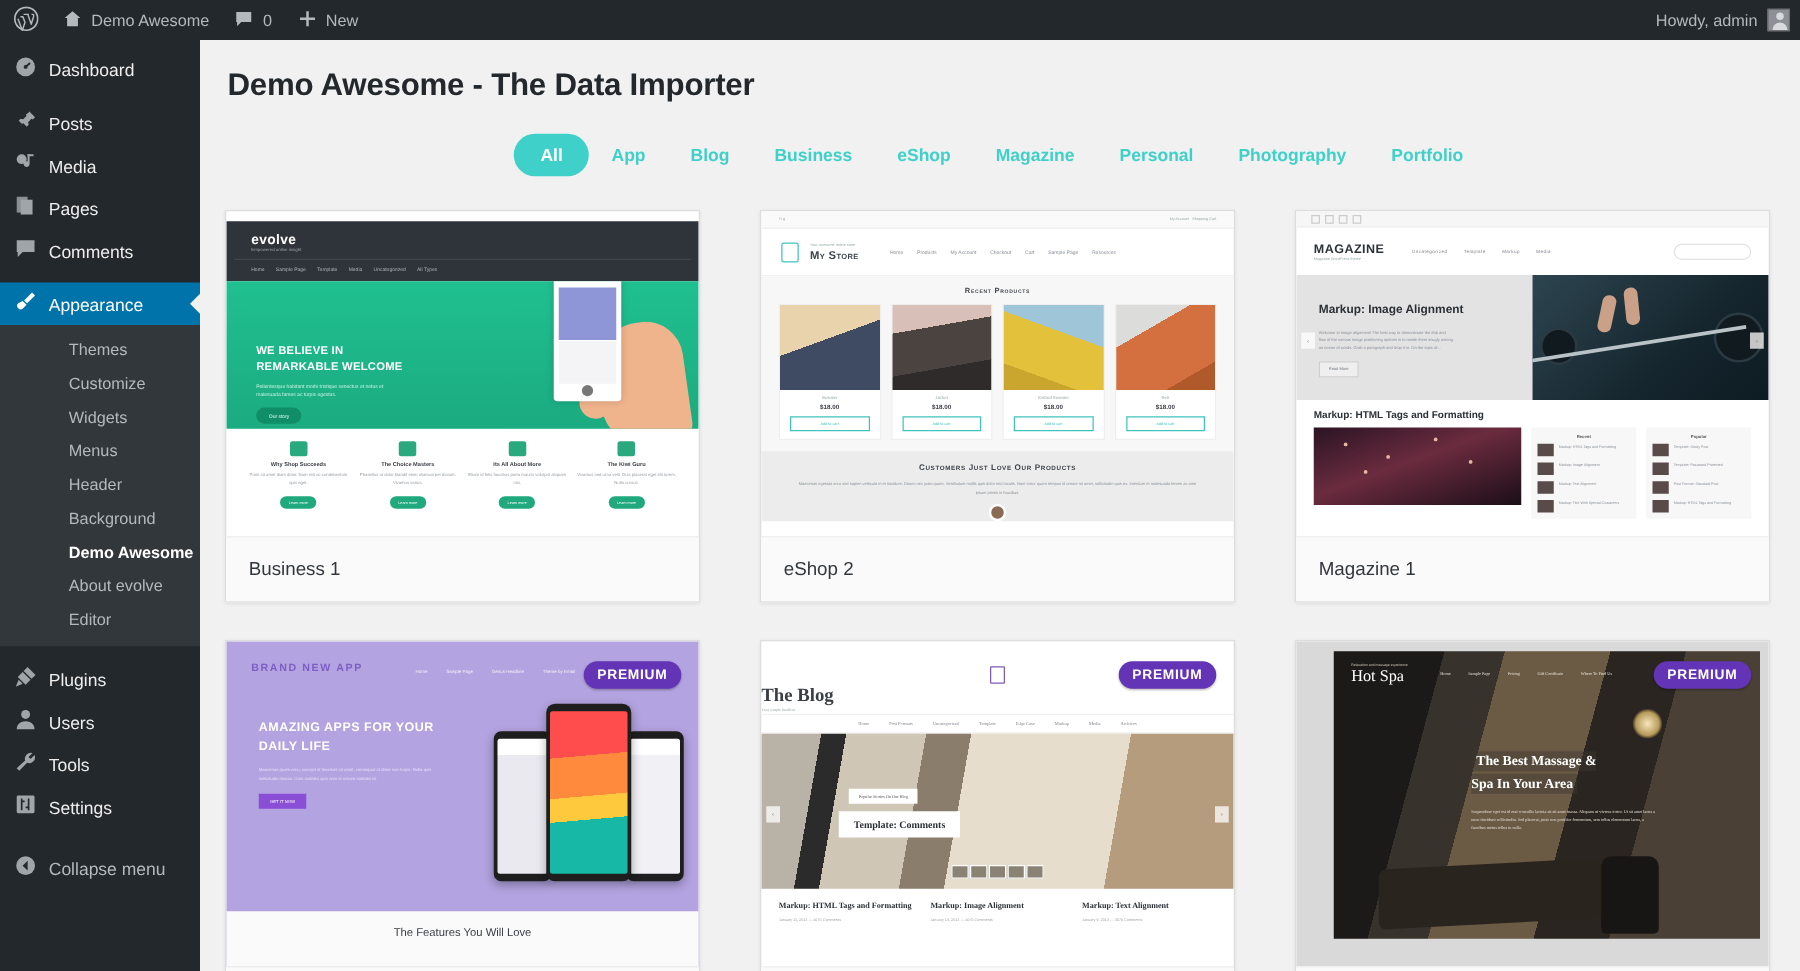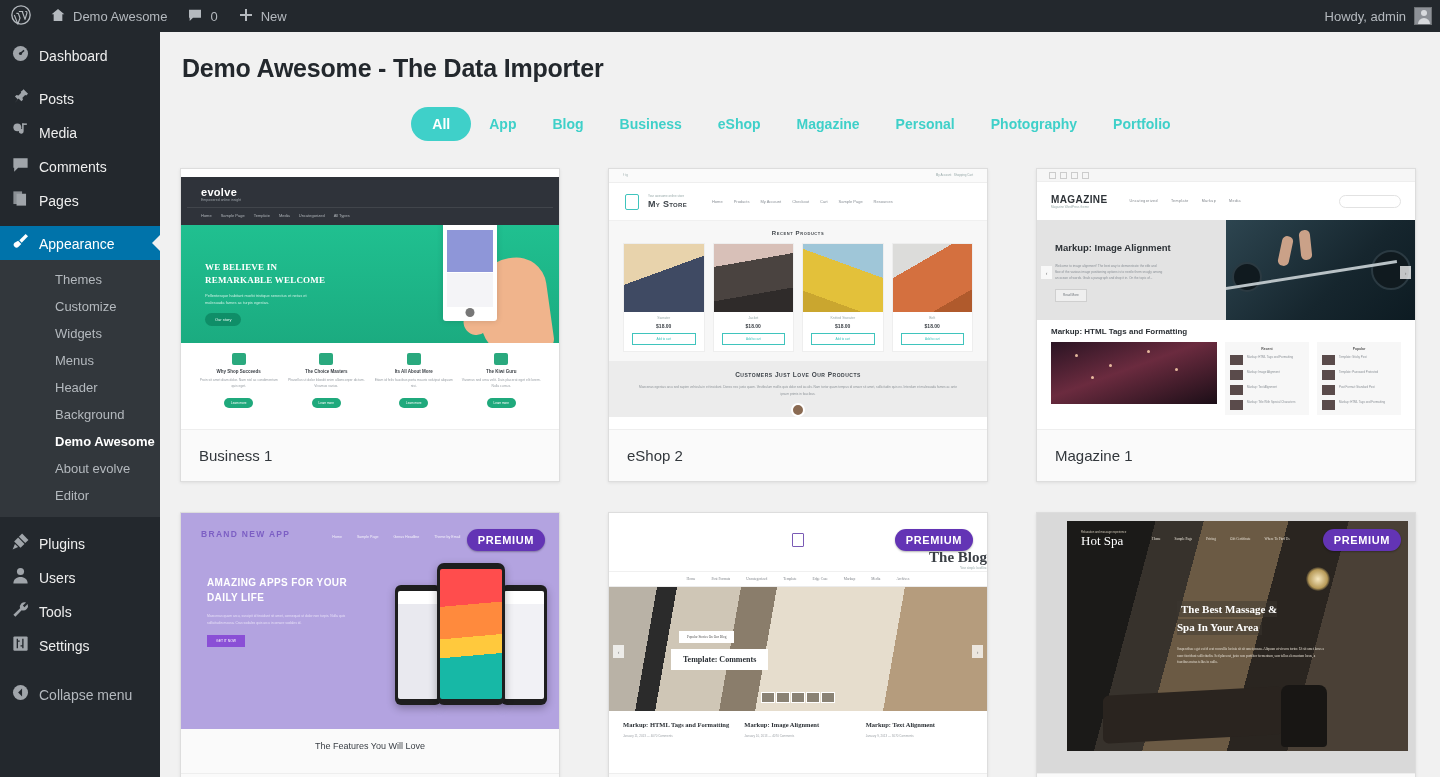--- a/index.html
+++ b/index.html
@@ -135,21 +135,21 @@
 
   
   .biz { position: absolute; inset: 0; background: #fff; padding: 8px 14px; }
   .biz-head { background: #2f333a; height: 48px; margin: 0 -14px; padding: 0 20px; }
   .biz-logo { color:#fff; font-size:11px; font-weight:bold; padding-top:9px; letter-spacing:.3px; }
   .biz-tag { font-size:3.5px; color:#9aa0a6; }
   .biz-nav { border-top:1px solid #41454b; margin:5px -14px 0; padding:5px 14px 0; display:flex; gap:9px; }
   .biz-nav span { font-size:4px; color:#aeb3b8; }
   .biz-hero { background:#1fb98b; height:118px; margin:0 -14px; position:relative; overflow:hidden;
               background: linear-gradient(180deg,#20c090,#1bab80); }
-  .biz-hero h4 { color:#fff; font-size:9px; font-weight:bold; margin:36px 0 0 24px; line-height:1.45; letter-spacing:.2px;font-family:Liberation Serif, serif; }
+  .biz-hero h4 { color:#fff; font-size:9px; font-weight:bold; margin:49px 0 0 24px; line-height:1.45; letter-spacing:.2px; }
   .biz-hero p { color:#c8f0e2; font-size:4px; margin:5px 0 0 24px; line-height:1.8; width:120px; }
   .biz-btn { display:inline-block; background:#0f8e68; color:#eafaf3; font-size:4px; padding:4px 10px; border-radius:9px; margin:7px 0 0 24px; }
   .phone {
     position:absolute; right:62px; top:-4px; width:54px; height:100px;
     background:#fff; border-radius:3px; box-shadow:0 0 6px rgba(0,0,0,.15);
   }
   .phone .scr { position:absolute; left:4px; top:9px; right:4px; height:42px; background:#8e96d8; }
   .phone .scr2 { position:absolute; left:4px; top:52px; right:4px; bottom:14px; background:#f4f4f7; }
   .phone .dot { position:absolute; left:50%; bottom:4px; transform:translateX(-50%); width:9px; height:9px; border-radius:50%; background:#777; }
   .hand { position:absolute; right:10px; bottom:-10px; width:70px; height:95px;
@@ -229,21 +229,21 @@
   .phones { position:absolute; right:12px; top:24px; display:flex; align-items:flex-end; gap:-6px; }
   .ph { width:46px; height:120px; background:#1e1e1e; border-radius:6px; padding:6px 3px; box-shadow:0 3px 8px rgba(0,0,0,.3); }
   .ph .s { width:100%; height:100%; background:#f2f2f5; border-radius:2px; overflow:hidden; }
   .ph.center { width:68px; height:142px; margin:0 -4px; z-index:3; border-radius:7px; }
   .ph.center .s { background:linear-gradient(175deg,#ff4d4d 0 28%,#ff8a3d 28% 52%,#ffc93d 52% 66%,#17b8a6 66%); }
   .ap-foot { position:absolute; left:0; right:0; bottom:0; height:44px; background:#fafafa; text-align:center; padding-top:12px; }
   .ap-foot .t { font-size:9px; color:#3a3f45; }
 
   
   .bl { position:absolute; inset:0; background:#fff; }
-  .bl-head { height:58px; text-align:right; padding-top:20px; }
+  .bl-head { height:58px; text-align:left; padding-top:20px; }
   .bl-ic { width:12px; height:14px; margin:0 auto 2px; background:#fff; border:1.5px solid #7a5bb5; border-radius:1px; }
   .bl-logo { font-family:"Liberation Serif", serif; font-size:15px; color:#3a3f45; font-weight:bold; }
   .bl-sub { font-size:3.2px; color:#9aa; font-family:"Liberation Serif", serif; }
   .bl-nav { display:flex; justify-content:center; gap:16px; height:16px; align-items:center; border-top:1px solid #f0f0f0; border-bottom:1px solid #ececec; }
   .bl-nav span { font-size:3.6px; color:#80858b; font-family:"Liberation Serif", serif; }
   .bl-hero { height:124px; position:relative; overflow:hidden;
     background: linear-gradient(100deg,#b9b2a6 0 12%,#2b2b2b 12% 17%,#cfc6b6 17% 33%,#8a7d6b 33% 42%,#e6ddcd 42% 74%,#b59c7d 74% 100%); }
   .bl-cap1 { position:absolute; left:70px; top:44px; background:#fff; font-size:3.4px; color:#555; padding:4px 8px; font-family:"Liberation Serif", serif; }
   .bl-cap2 { position:absolute; left:62px; top:62px; background:#fff; font-size:8px; color:#2b3035; font-weight:bold; padding:6px 12px; font-family:"Liberation Serif", serif; }
   .bl-thumbs { position:absolute; left:50%; transform:translateX(-50%); bottom:8px; display:flex; gap:1px; }
@@ -343,34 +343,34 @@
           <path d="M14 3h2v10a3 3 0 11-2-2.8V3z" fill="#a0a5aa"></path>
           <rect x="14" y="3" width="6" height="2" fill="#a0a5aa"></rect>
         </svg>
     </span>
     <span class="lbl">Media</span>
   </div>
 
   <div class="menu-top">
     <span class="ico">
       <svg width="19" height="19" viewBox="0 0 24 24">
-          <path d="M3 4h18v12H9l-5 5v-5H3V4z" fill="#a0a5aa"></path>
-        </svg>
-    </span>
-    <span class="lbl">Comments</span>
-  </div>
-
-  <div class="menu-top">
-    <span class="ico">
-      <svg width="19" height="19" viewBox="0 0 24 24">
           <rect x="3" y="3" width="11" height="16" fill="#8a8f94"></rect>
           <rect x="7" y="6" width="12" height="15" fill="#a0a5aa"></rect>
         </svg>
     </span>
     <span class="lbl">Pages</span>
+  </div>
+
+  <div class="menu-top">
+    <span class="ico">
+      <svg width="19" height="19" viewBox="0 0 24 24">
+          <path d="M3 4h18v12H9l-5 5v-5H3V4z" fill="#a0a5aa"></path>
+        </svg>
+    </span>
+    <span class="lbl">Comments</span>
   </div>
 
   <div class="menu-sep"></div>
 
   <div class="menu-top current">
     <span class="ico">
       <svg width="19" height="19" viewBox="0 0 24 24">
           <path d="M18.5 2.5l3 3-8 8-3-3 8-8z" fill="#fff"></path>
           <path d="M9 11l4 4-3.5 3.5a3.5 3.5 0 11-5-5L9 11z" fill="#fff"></path>
         </svg>

